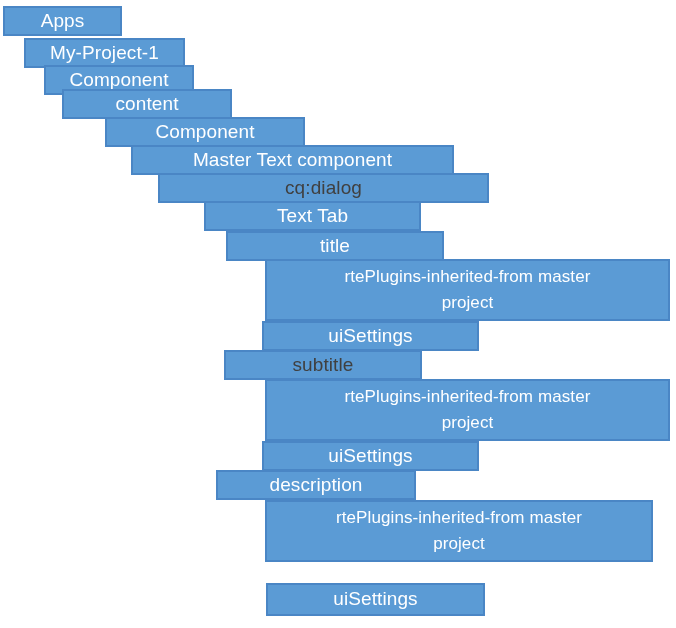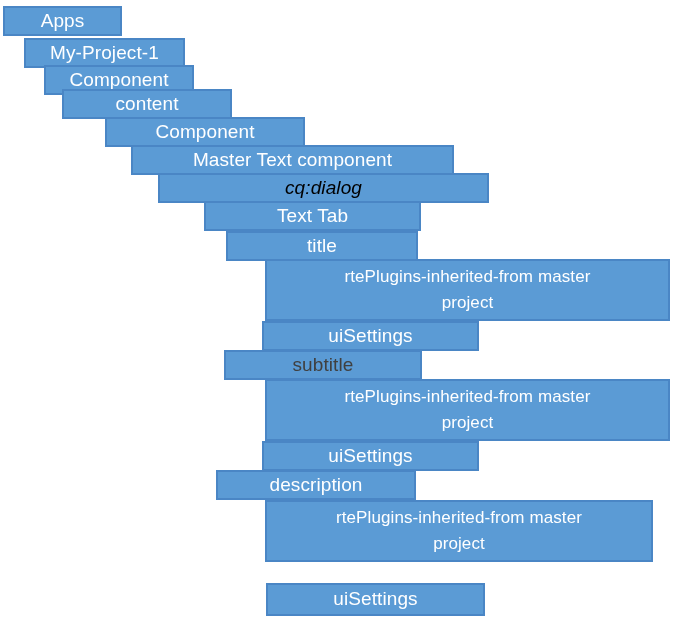--- a/index.html
+++ b/index.html
@@ -52,25 +52,25 @@
   <div class="bar" style="left: 24px; top: 38px; width: 161px; height: 30px; background: rgb(91, 155, 213); border-color: rgb(74, 134, 197); color: rgb(255, 255, 255);">My-Project-1</div>
 
   <div class="bar" style="left: 44px; top: 65px; width: 150px; height: 30px; background: rgb(91, 155, 213); border-color: rgb(74, 134, 197); color: rgb(255, 255, 255);">Component</div>
 
   <div class="bar" style="left: 62px; top: 89px; width: 170px; height: 30px; background: rgb(91, 155, 213); border-color: rgb(74, 134, 197); color: rgb(255, 255, 255);">content</div>
 
   <div class="bar" style="left: 105px; top: 117px; width: 200px; height: 30px; background: rgb(91, 155, 213); border-color: rgb(74, 134, 197); color: rgb(255, 255, 255);">Component</div>
 
   <div class="bar" style="left: 131px; top: 145px; width: 323px; height: 30px; background: rgb(91, 155, 213); border-color: rgb(74, 134, 197); color: rgb(255, 255, 255);">Master Text component</div>
 
-  <div class="bar" style="left: 158px; top: 173px; width: 331px; height: 30px; background: rgb(91, 155, 213); border-color: rgb(74, 134, 197); color: #000000; font-style: italic;">cq:dialog</div>
+  <div class="bar" style="left: 158px; top: 173px; width: 331px; height: 30px; background: rgb(91, 155, 213); border-color: rgb(74, 134, 197); color: #404040;">cq:dialog</div>
 
   <div class="bar" style="left: 204px; top: 201px; width: 217px; height: 30px; background: rgb(91, 155, 213); border-color: rgb(74, 134, 197); color: rgb(255, 255, 255);">Text Tab</div>
 
-  <div class="bar" style="left: 226px; top: 231px; width: 192px; height: 29px; background: rgb(91, 155, 213); border-color: rgb(74, 134, 197); color: rgb(255, 255, 255);">title</div>
+  <div class="bar" style="left: 226px; top: 231px; width: 218px; height: 29px; background: rgb(91, 155, 213); border-color: rgb(74, 134, 197); color: rgb(255, 255, 255);">title</div>
 
   <div class="bar two-line" style="left: 265px; top: 259px; width: 405px; height: 62px; background: rgb(91, 155, 213); border-color: rgb(74, 134, 197); color: rgb(255, 255, 255);">rtePlugins-inherited-from master
 project</div>
 
   <div class="bar" style="left: 262px; top: 321px; width: 217px; height: 29px; background: rgb(91, 155, 213); border-color: rgb(74, 134, 197); color: rgb(255, 255, 255);">uiSettings</div>
 
   <div class="bar" style="left: 224px; top: 350px; width: 198px; height: 29px; background: rgb(91, 155, 213); border-color: rgb(74, 134, 197); color: #404040;">subtitle</div>
 
   <div class="bar two-line" style="left: 265px; top: 379px; width: 405px; height: 62px; background: rgb(91, 155, 213); border-color: rgb(74, 134, 197); color: rgb(255, 255, 255);">rtePlugins-inherited-from master
 project</div>

